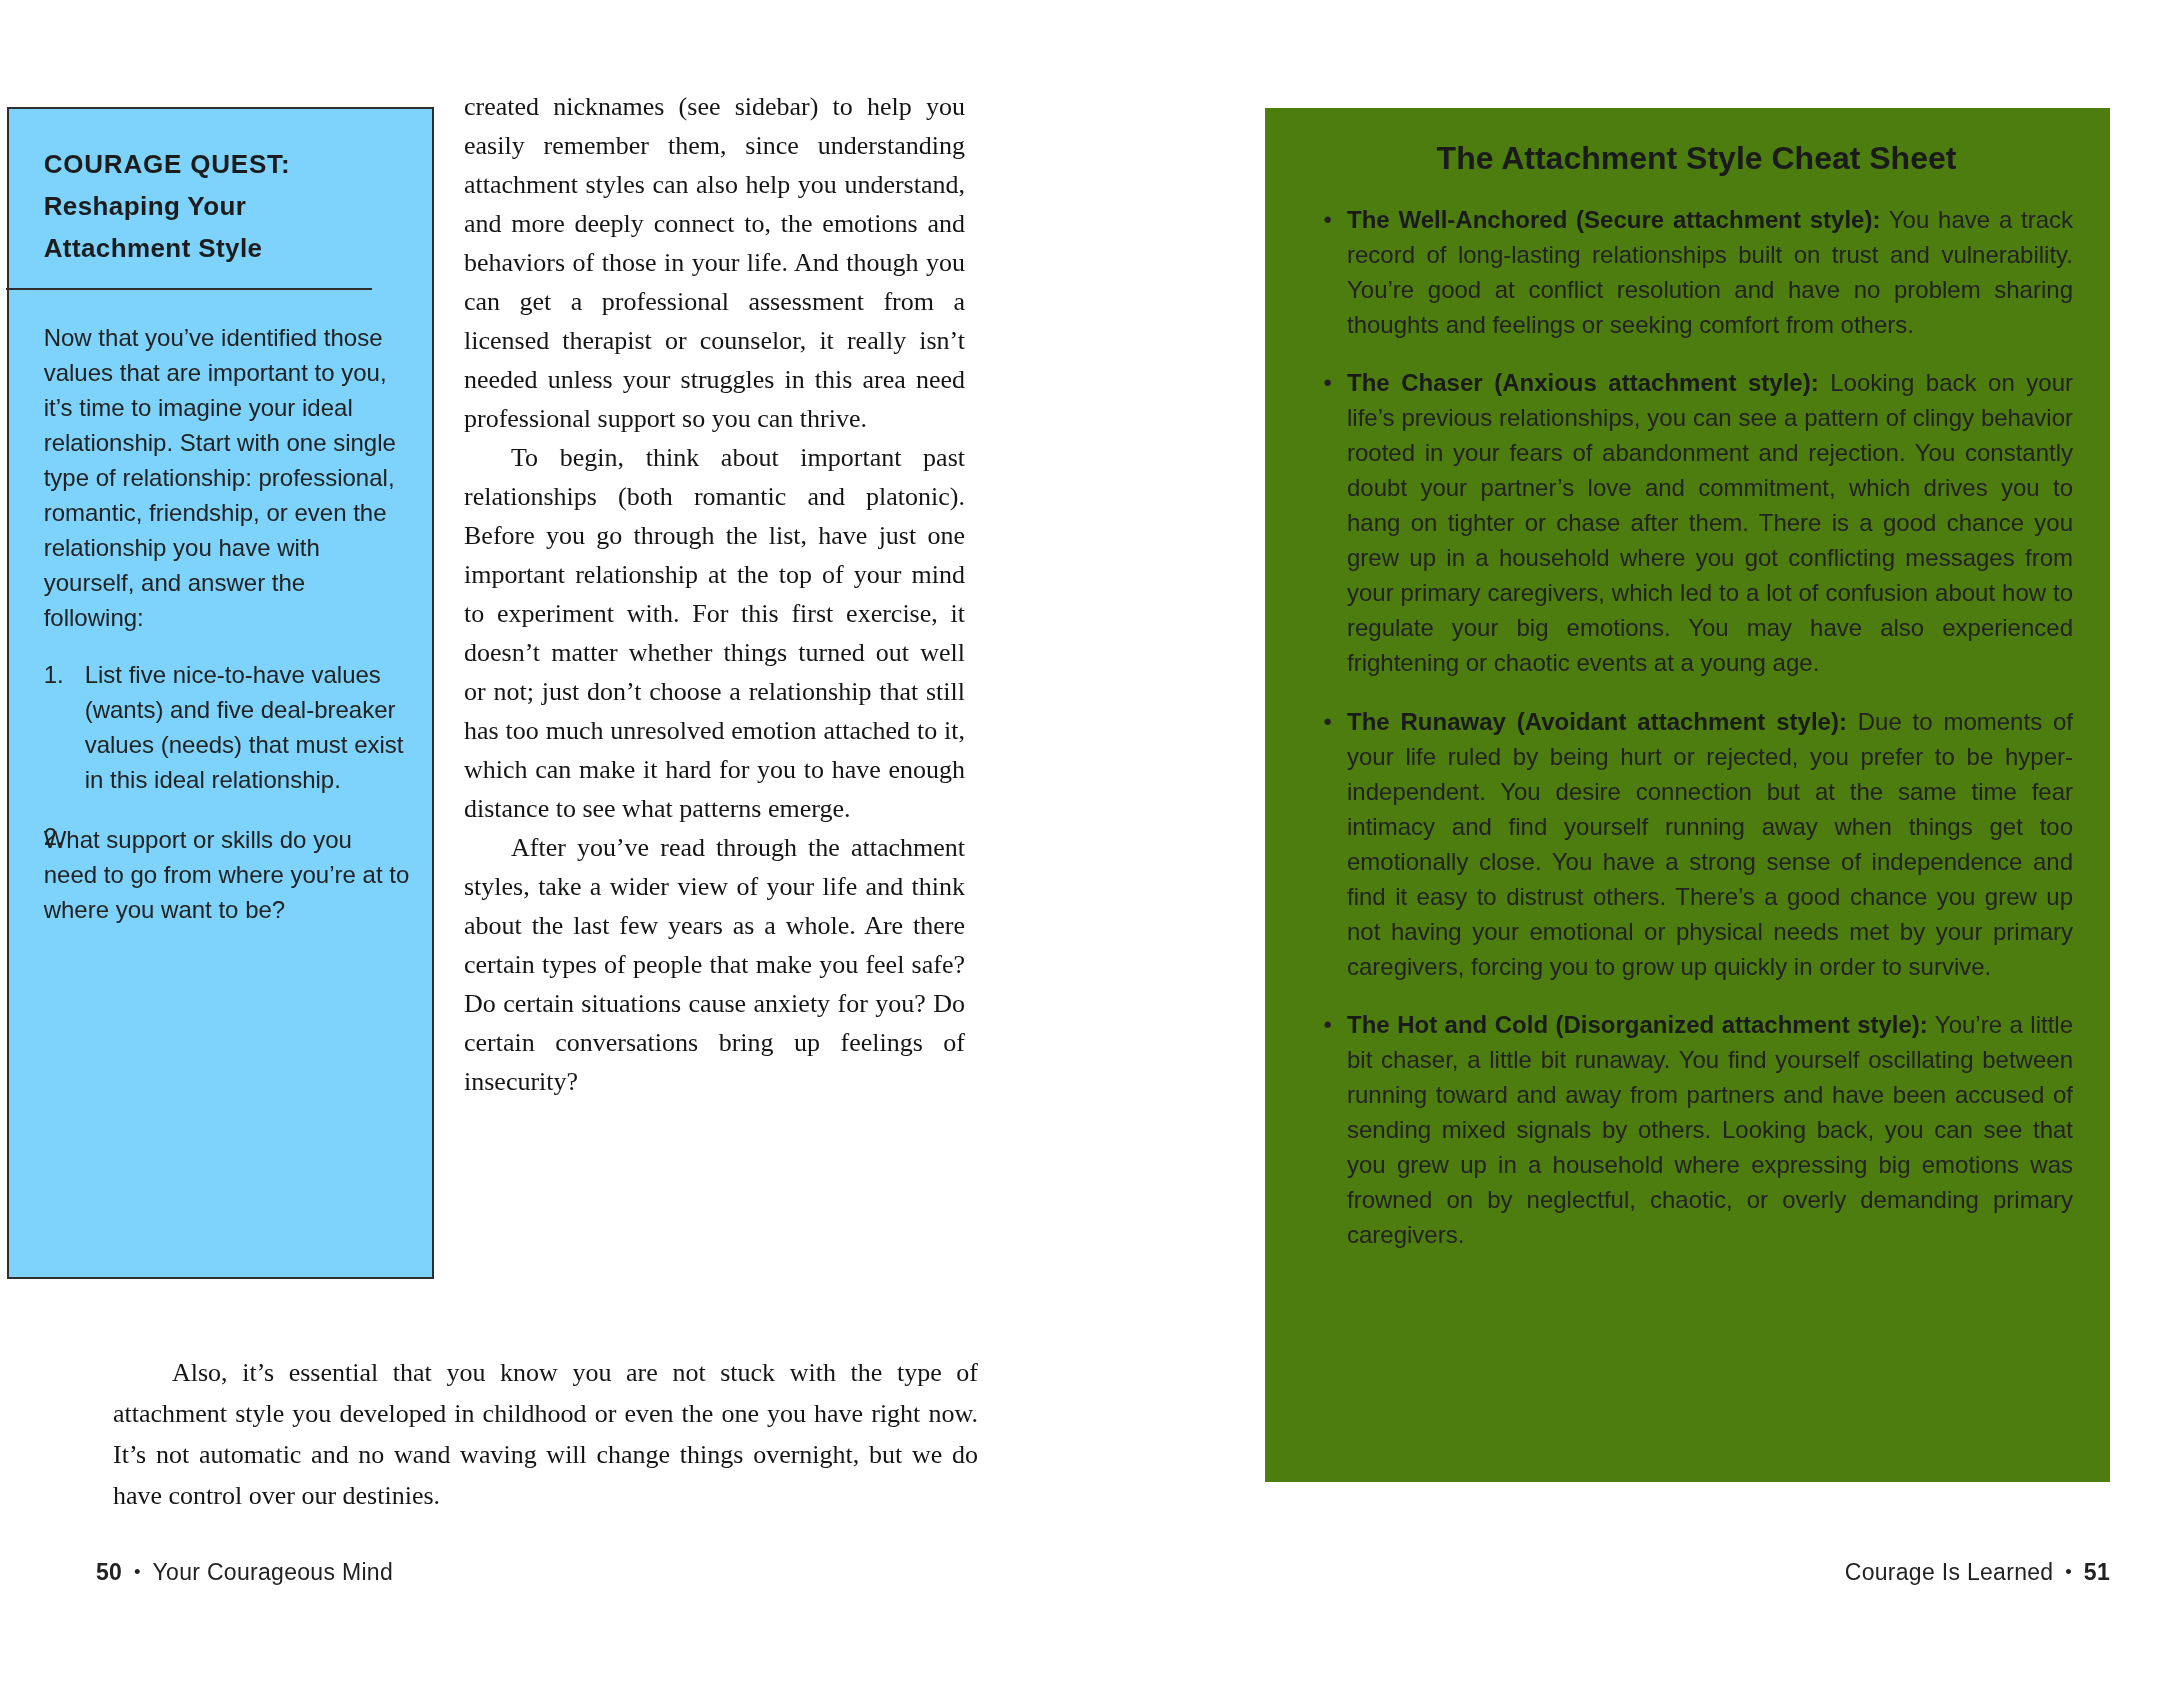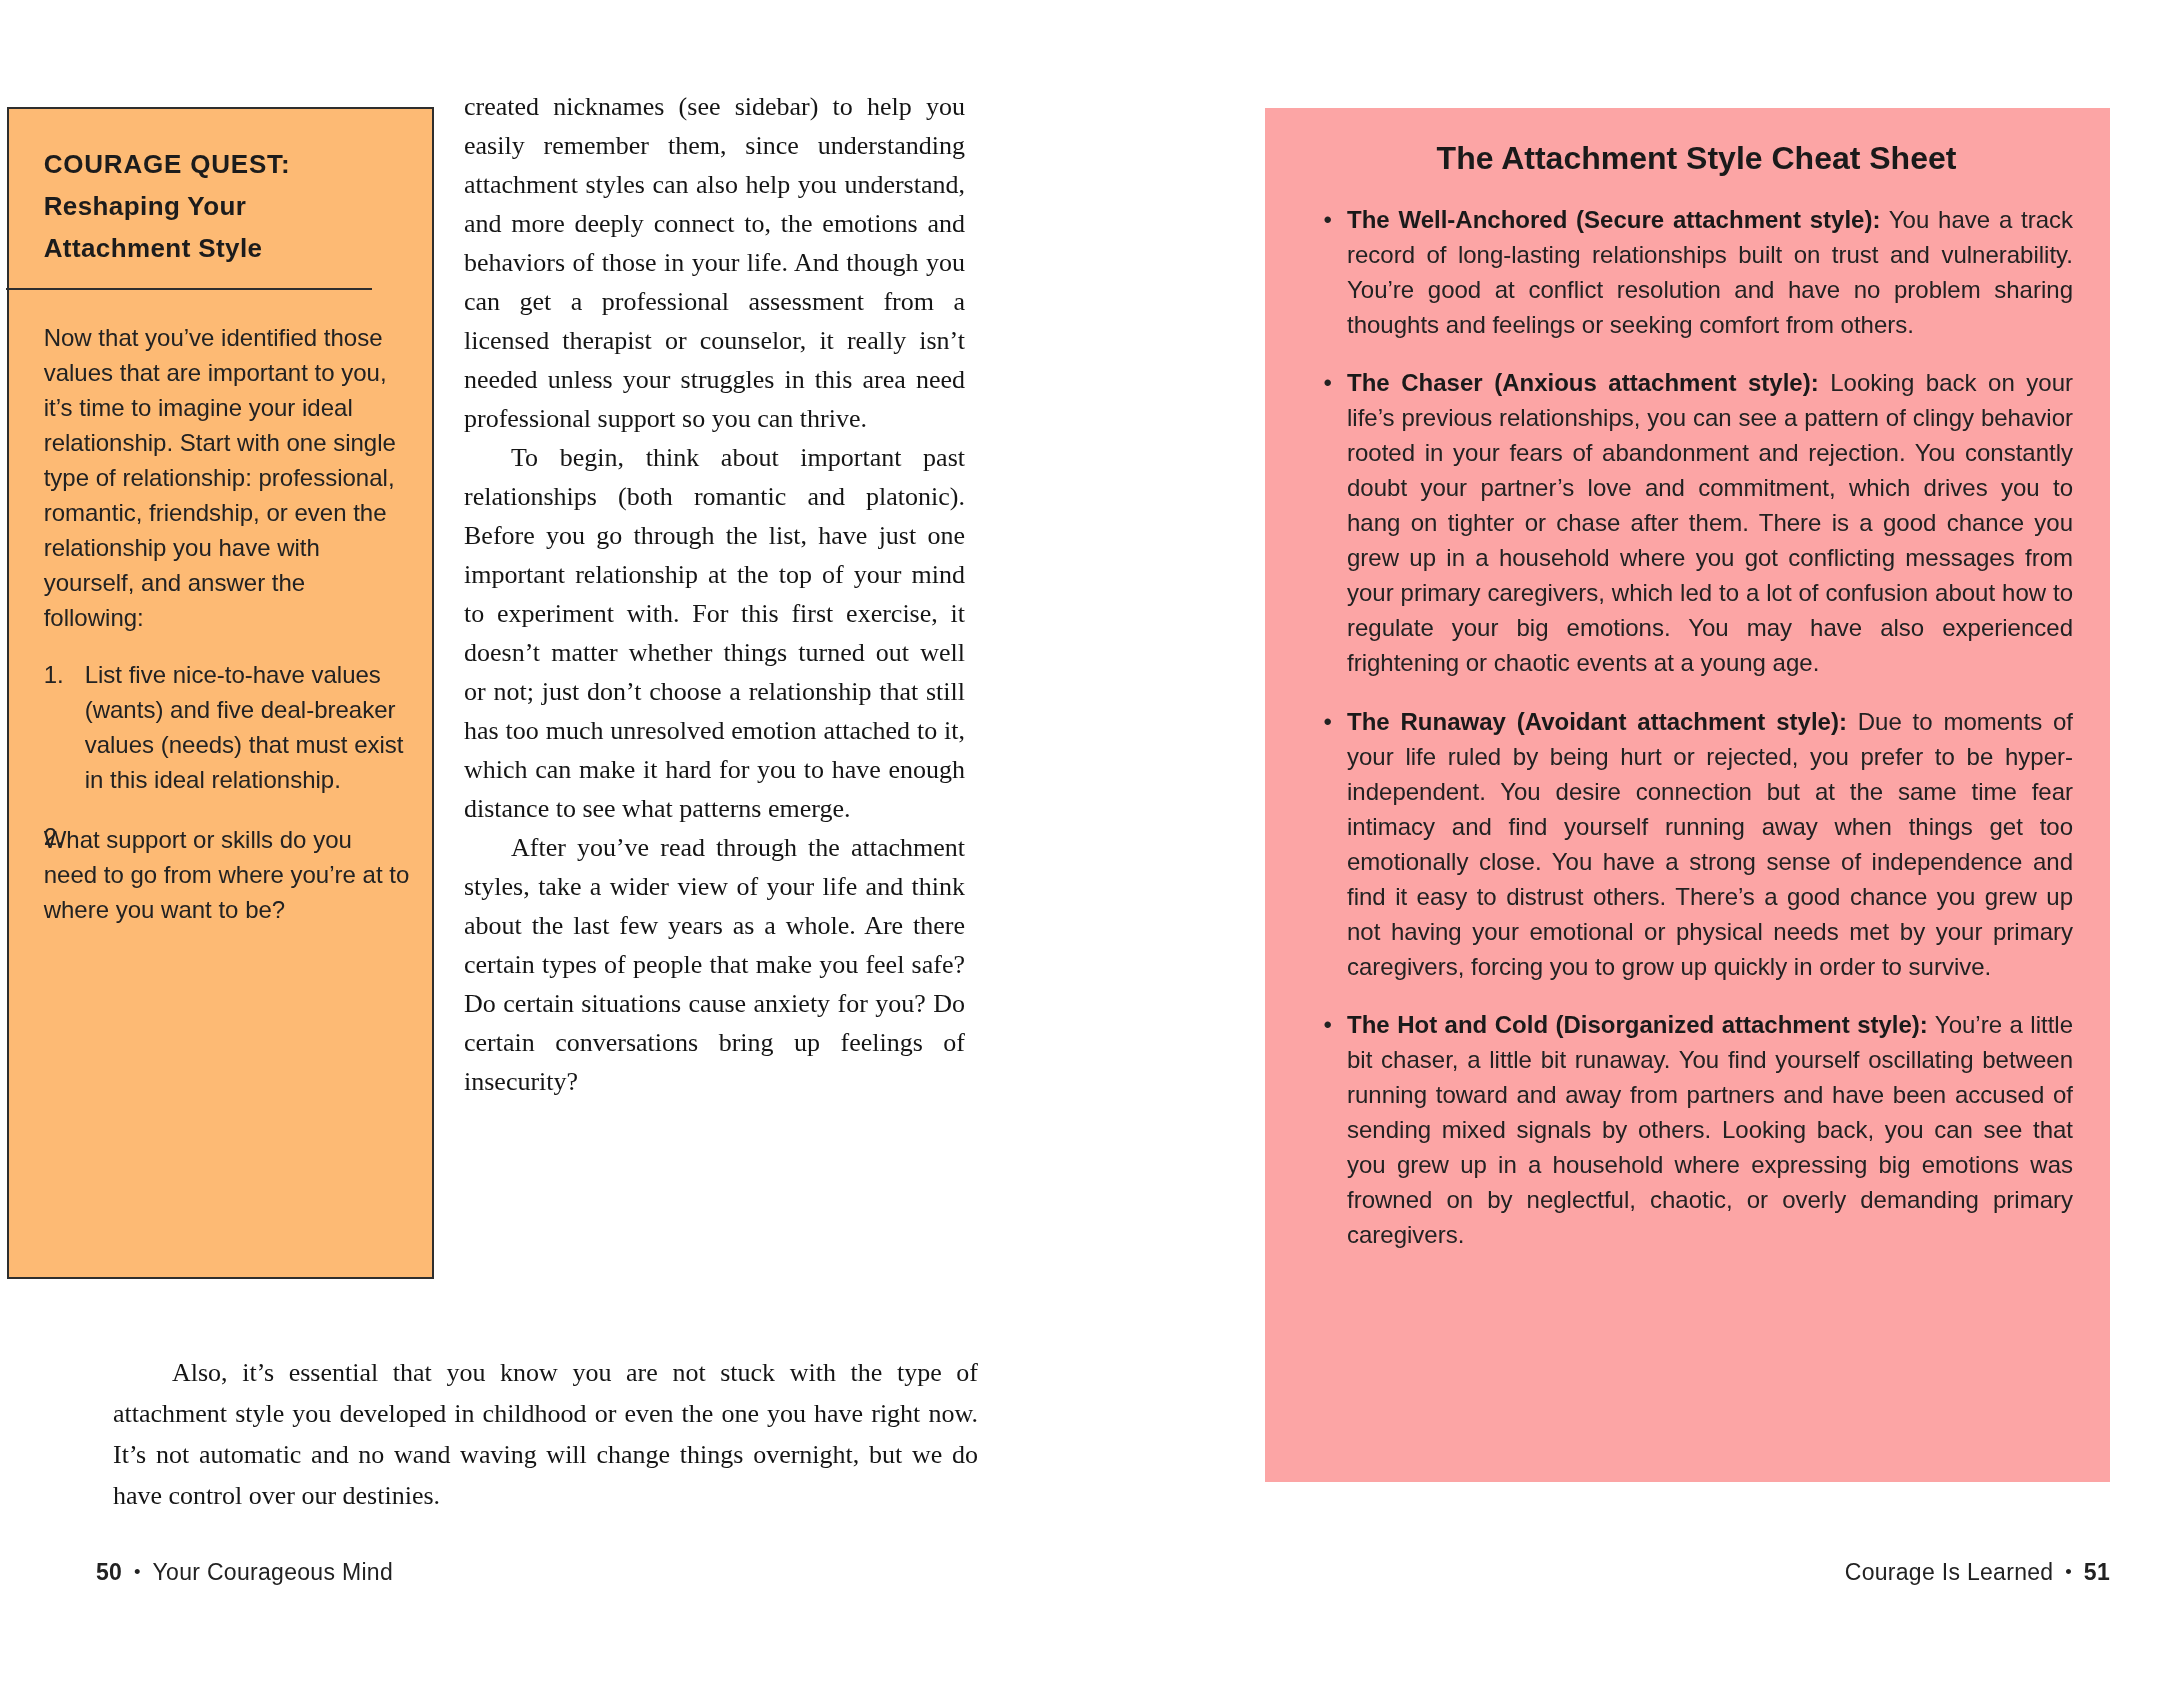--- a/index.html
+++ b/index.html
@@ -10,21 +10,21 @@
     font-family:"Liberation Sans", sans-serif;
     color:#1c1c1c;
     overflow:hidden;
   }
 
   
   .sidebar-box {
     position:absolute; left:6.7px; top:107px;
     width:427px; height:1172px;
     border:2.5px solid #2e2e2e;
-    background:#fdba74;
+    background:#7dd3fc;
     padding:34px 22px 0 35px;
   }
   .sb-title { font-size:26px; line-height:42px; letter-spacing:0.4px; }
   .sb-title .t-bold { font-weight:bold; letter-spacing:0.8px; }
   .sb-rule {
     border:none; border-top:2.5px solid #2e2e2e;
     margin:18.5px 0 30px -38px; width:366px;
   }
   .sb-body { font-size:24px; line-height:35px; color:#222; }
   .sb-list { list-style:none; margin-top:22px; }
@@ -44,21 +44,21 @@
     position:absolute; left:113px; top:1352px; width:865px;
     font-family:"Liberation Serif", serif;
     font-size:26px; line-height:41px;
     text-align:justify; text-indent:59px; color:#151515;
   }
 
   
   .cheat-box {
     position:absolute; left:1265px; top:108px;
     width:845px; min-height:1374px;
-    background:#fca5a5;
+    background:#4d7c0f;
     padding:30px 37px 25px 55px;
   }
   .cs-title {
     text-align:center; font-weight:bold;
     font-size:32px; line-height:40px;
     margin-bottom:13.4px; color:#1a1a1a;
   }
   .cs-intro { font-size:24px; line-height:35px; color:#222; }
   .cs-bullets { list-style:none; margin-top:23.5px; }
   .cs-item {

